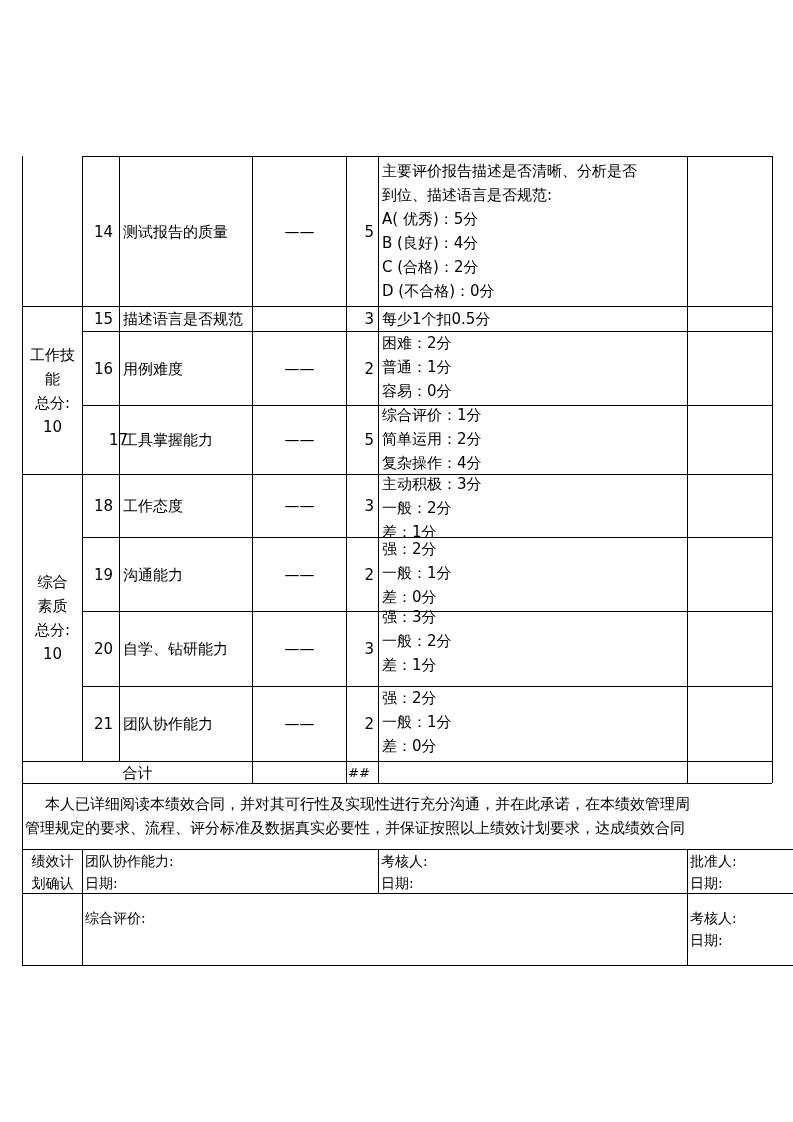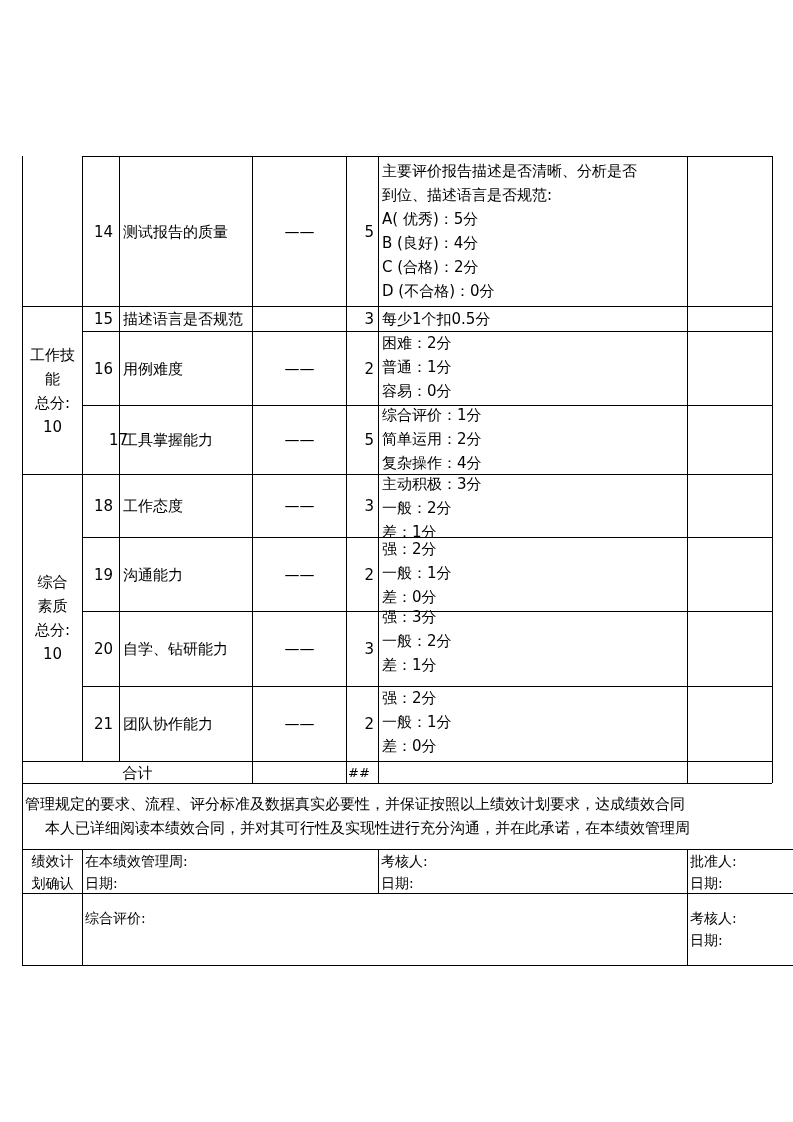--- a/index.html
+++ b/index.html
@@ -170,32 +170,32 @@
     <div class="cell" style="left:688px;top:687px;width:84px;height:74px;"></div>
   </div>
 
   <div class="cell center" style="left:23px;top:762px;width:229px;height:21px;">合计</div>
   <div class="cell" style="left:253px;top:762px;width:93px;height:21px;"></div>
   <div class="cell vcenter" style="left:348px;top:762px;width:30px;height:21px;font-size:13px;">##</div>
   <div class="cell" style="left:379px;top:762px;width:308px;height:21px;"></div>
   <div class="cell" style="left:688px;top:762px;width:84px;height:21px;"></div>
 
   <div class="cell" style="left:23px;top:792px;width:770px;height:56px;line-height:24px;white-space:nowrap;">
+    <div style="padding-left:22px;">本人已详细阅读本绩效合同，并对其可行性及实现性进行充分沟通，并在此承诺，在本绩效管理周</div>
     <div style="padding-left:2px;">管理规定的要求、流程、评分标准及数据真实必要性，并保证按照以上绩效计划要求，达成绩效合同</div>
-    <div style="padding-left:22px;">本人已详细阅读本绩效合同，并对其可行性及实现性进行充分沟通，并在此承诺，在本绩效管理周</div>
   </div>
 
   <div class="cell small center" style="left:23px;top:850px;width:59px;height:43px;">
     <div>
       <div>绩效计</div>
       <div>划确认</div>
     </div>
   </div>
   <div class="cell small" style="left:85px;top:850px;width:293px;height:43px;">
-    <div>在本绩效管理周:</div>
+    <div>团队协作能力:</div>
     <div>日期:</div>
   </div>
   <div class="cell small" style="left:381px;top:850px;width:306px;height:43px;">
     <div>考核人:</div>
     <div>日期:</div>
   </div>
   <div class="cell small" style="left:690px;top:850px;width:103px;height:43px;">
     <div>批准人:</div>
     <div>日期:</div>
   </div>

